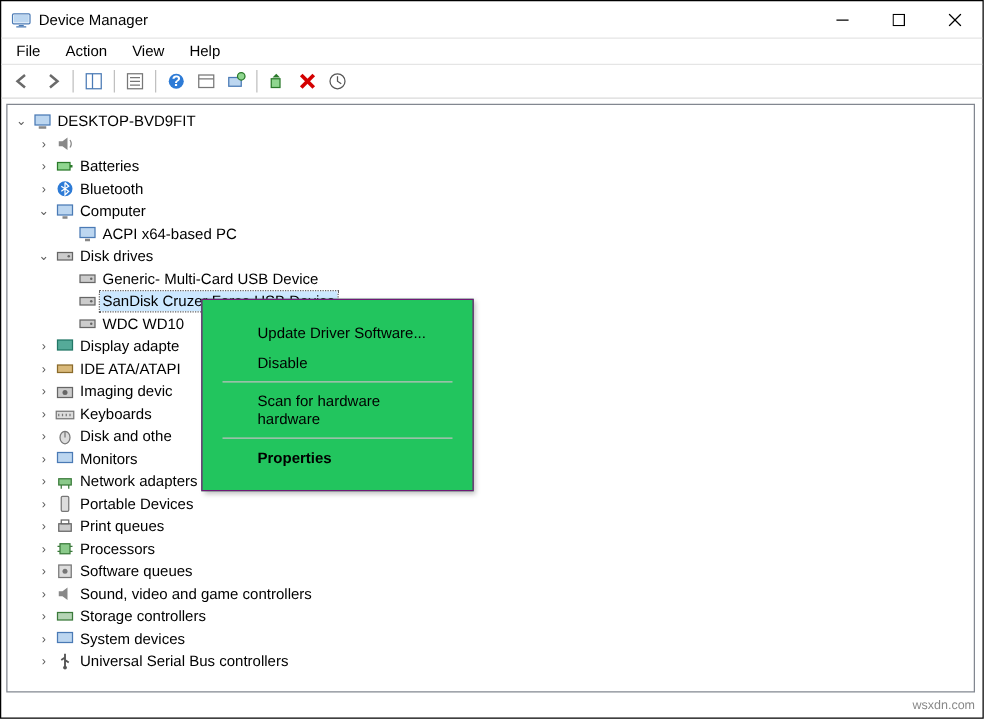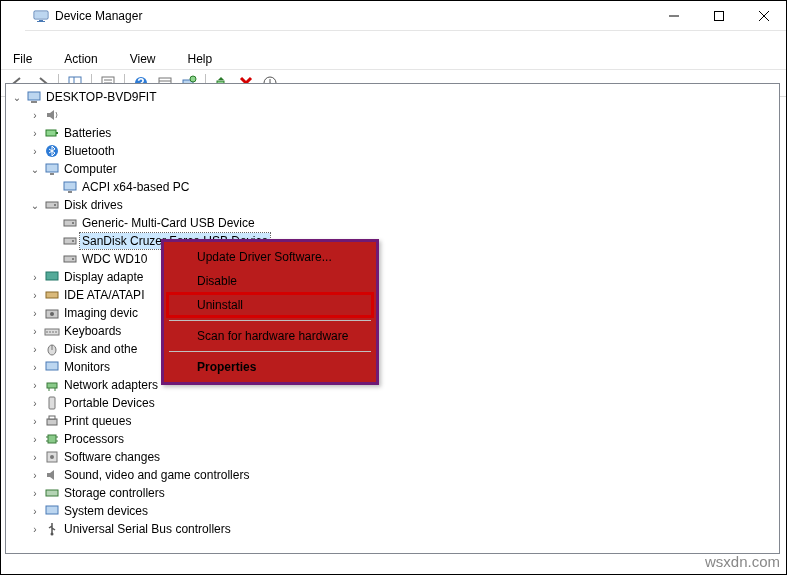--- a/index.html
+++ b/index.html
@@ -1,38 +1,38 @@
 <!DOCTYPE html>
 <html><head>
 <meta charset="utf-8">
 <style>
 * { box-sizing: border-box; margin: 0; padding: 0; font-family: "Segoe UI", Tahoma, sans-serif; font-size: 12px; }
 body { background: #fff; width: 787px; height: 575px; overflow: hidden; border: 1px solid #000; position: relative; }
-.titlebar { height: 30px; display: flex; align-items: center; padding: 0 0 0 8px; border-bottom: 1px solid #e5e5e5; margin-left: 24px; }
+.titlebar { height: 30px; display: flex; align-items: center; padding: 0 0 0 8px; border-bottom: 1px solid #e5e5e5; }
 .titlebar .icon { width: 16px; height: 16px; margin-right: 6px; }
 .titlebar .title { flex: 1; font-size: 12px; }
 .winbtns { display: flex; height: 100%; }
 .winbtn { width: 45px; height: 100%; display: flex; align-items: center; justify-content: center; cursor: pointer; }
-.menubar { height: 20px; display: flex; align-items: center; padding: 0 4px; gap: 16px; margin-top: 18px; }
+.menubar { height: 20px; display: flex; align-items: center; padding: 0 4px; gap: 4px; }
 .menuitem { padding: 2px 8px; cursor: pointer; }
 .toolbar { height: 28px; display: flex; align-items: center; padding: 2px 6px; gap: 2px; border-top: 1px solid #e5e5e5; border-bottom: 1px solid #dadada; }
 .tbtn { width: 22px; height: 22px; display: flex; align-items: center; justify-content: center; border: 1px solid transparent; cursor: pointer; }
 .tsep { width: 1px; height: 18px; background: #c0c0c0; margin: 0 3px; }
 .treearea { position: absolute; top: 82px; left: 4px; right: 6px; bottom: 20px; border: 1px solid #828790; overflow: auto; padding: 4px 0; background: #fff; }
 .node { white-space: nowrap; height: 18px; display: flex; align-items: center; }
 .exp { width: 14px; height: 14px; display: inline-flex; align-items: center; justify-content: center; color: #5b5b5b; cursor: pointer; font-size: 10px; }
 .nicon { width: 16px; height: 16px; display: inline-flex; align-items: center; justify-content: center; margin: 0 2px; }
 .nlabel { padding: 1px 2px; cursor: default; }
 .selected .nlabel { background: #cce8ff; outline: 1px dotted #666; }
-.ctxmenu { position: absolute; left: 160px; top: 238px; width: 218px; background: #b91c1c; border: 3px solid #701a75; box-shadow: 2px 2px 4px rgba(0,0,0,0.25); padding: 3px; z-index: 10; }
+.ctxmenu { position: absolute; left: 160px; top: 238px; width: 218px; background: #22c55e; border: 1px solid #701a75; box-shadow: 2px 2px 4px rgba(0,0,0,0.25); padding: 14px; z-index: 10; }
 .ctxitem { padding: 5px 12px 5px 30px; cursor: pointer; font-size: 12px; }
 .ctxsep { height: 1px; background: #c0c0c0; margin: 3px 2px; }
 .bold { font-weight: bold; }
 .highlight { outline: 3px solid #d40000; outline-offset: -2px; }
-.watermark { position: absolute; right: 6px; bottom: 4px; font-size: 15px; color: #888; }
+.watermark { position: absolute; right: 6px; bottom: 4px; font-size: 10px; color: #888; }
 svg { display: block; }
 </style>
 </head>
 <body>
 
 <div class="titlebar">
   <span class="icon">
     <svg width="16" height="16" viewBox="0 0 16 16">
         <rect x="1" y="3" width="14" height="8" rx="1" fill="#fff" stroke="#4a7ab5"></rect>
         <rect x="2" y="4" width="12" height="6" fill="#bcd6f0"></rect>
@@ -351,21 +351,21 @@
   </div>
 
   <div class="node" style="padding-left:22px">
     <span class="exp">›</span>
     <span class="nicon">
         <svg width="16" height="16">
           <rect x="3" y="3" width="10" height="10" fill="#ddd" stroke="#777"></rect>
           <circle cx="8" cy="8" r="2" fill="#777"></circle>
         </svg>
       </span>
-    <span class="nlabel">Software changes</span>
+    <span class="nlabel">Software queues</span>
   </div>
 
   <div class="node" style="padding-left:22px">
     <span class="exp">›</span>
     <span class="nicon">
         <svg width="16" height="16">
           <path d="M3 6 L6 6 L10 3 L10 13 L6 10 L3 10 Z" fill="#888"></path>
         </svg>
       </span>
     <span class="nlabel">Sound, video and game controllers</span>
@@ -399,20 +399,19 @@
           <circle cx="8" cy="13" r="1.5" fill="#555"></circle>
         </svg>
       </span>
     <span class="nlabel">Universal Serial Bus controllers</span>
   </div>
 </div>
 
 <div class="ctxmenu">
   <div class="ctxitem">Update Driver Software...</div>
   <div class="ctxitem">Disable</div>
-  <div class="ctxitem highlight">Uninstall</div>
   <div class="ctxsep"></div>
   <div class="ctxitem">Scan for hardware hardware</div>
   <div class="ctxsep"></div>
   <div class="ctxitem bold">Properties</div>
 </div>
 
 <div class="watermark">wsxdn.com</div>
 
 </body></html>

